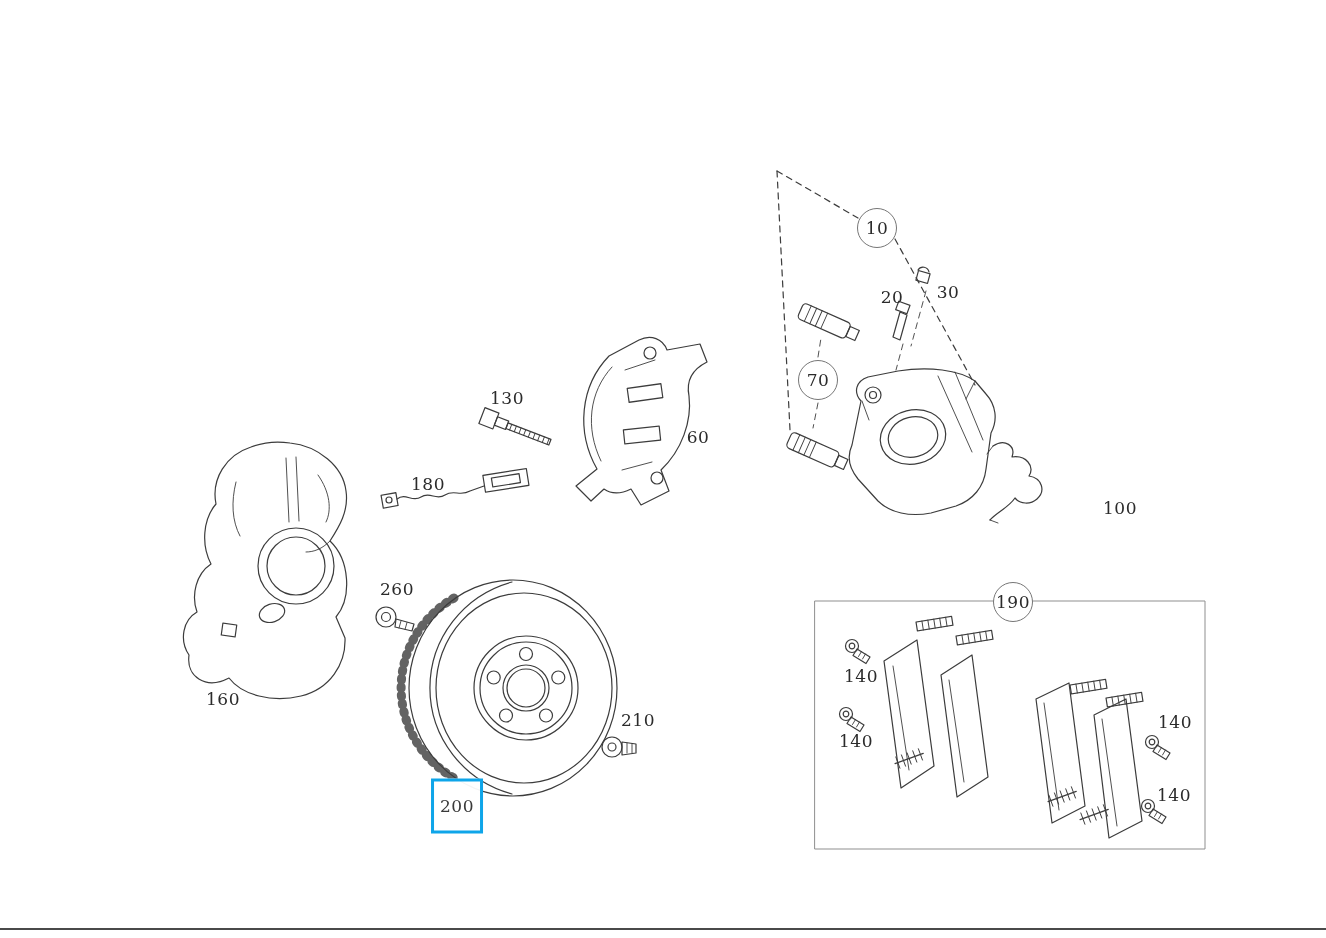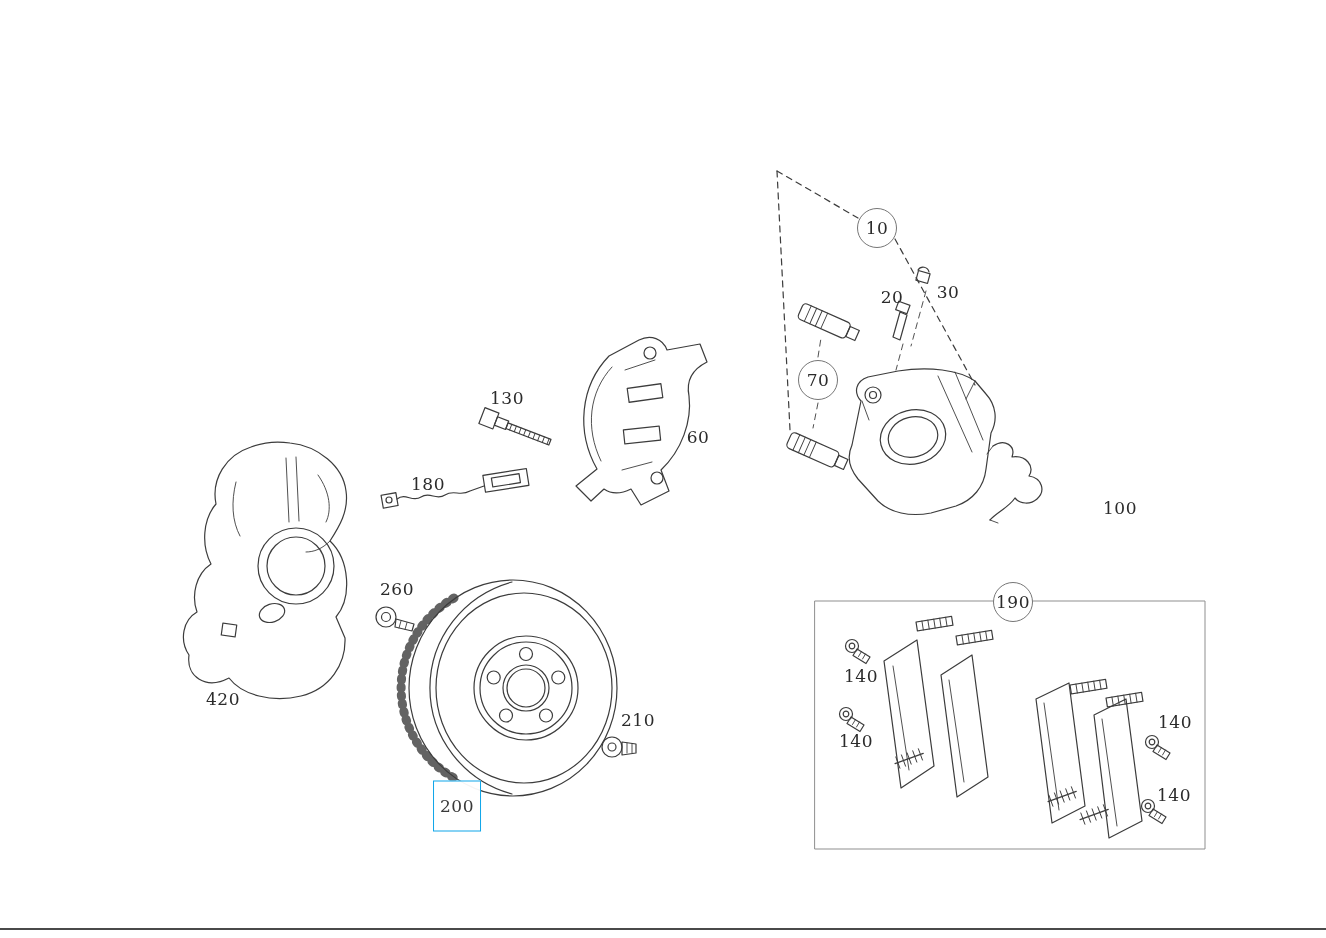--- a/index.html
+++ b/index.html
@@ -9,21 +9,21 @@
   svg.art path, svg.art rect, svg.art circle, svg.art ellipse, svg.art line{
     fill:none;stroke:#3c3c3c;stroke-width:1.2;stroke-linecap:round;stroke-linejoin:round;}
   svg.art .dash{stroke-dasharray:6 5;}
   svg.art .vents{stroke-width:9;stroke-dasharray:1.8 6.5;opacity:.8;}
   svg.art .boxline{stroke:#8f8f8f;stroke-width:1;}
   svg.art .thin{stroke-width:.9;}
   .lbl{position:absolute;transform:translate(-50%,-50%);font-size:17px;color:#2b2b2b;
        white-space:nowrap;letter-spacing:.5px;}
   .lbl.circled{width:38px;height:38px;border:1.4px solid #767676;border-radius:50%;
        background:#fff;display:flex;align-items:center;justify-content:center;}
-  .lbl.highlighted{border:1px solid #0ea5e9;background:rgba(255,255,255,.95);
+  .lbl.highlighted{border:3px solid #0ea5e9;background:rgba(255,255,255,.95);
        padding:14px 6px;line-height:21px;color:#3a3a3a;}
   .rule-bottom{position:absolute;left:0;right:0;top:928px;height:2px;background:#4a4a4a;}
 </style>
 </head>
 <body>
 
 <div class="stage">
 
   <svg class="art" width="1326" height="938" viewBox="0 0 1326 938">
 
@@ -199,17 +199,17 @@
   <div class="lbl" style="left:1120px;top:508px">100</div>
   <div class="lbl circled" style="left:1013px;top:602px">190</div>
   <div class="lbl" style="left:861px;top:676px">140</div>
   <div class="lbl" style="left:856px;top:741px">140</div>
   <div class="lbl" style="left:1175px;top:722px">140</div>
   <div class="lbl" style="left:1174px;top:795px">140</div>
   <div class="lbl" style="left:507px;top:398px">130</div>
   <div class="lbl" style="left:428px;top:484px">180</div>
   <div class="lbl highlighted" style="left:457px;top:806px">200</div>
   <div class="lbl" style="left:638px;top:720px">210</div>
-  <div class="lbl" style="left:223px;top:699px">420</div>
+  <div class="lbl" style="left:223px;top:699px">160</div>
   <div class="lbl" style="left:397px;top:589px">260</div>
 
   <div class="rule-bottom"></div>
 </div>
 
 </body></html>

